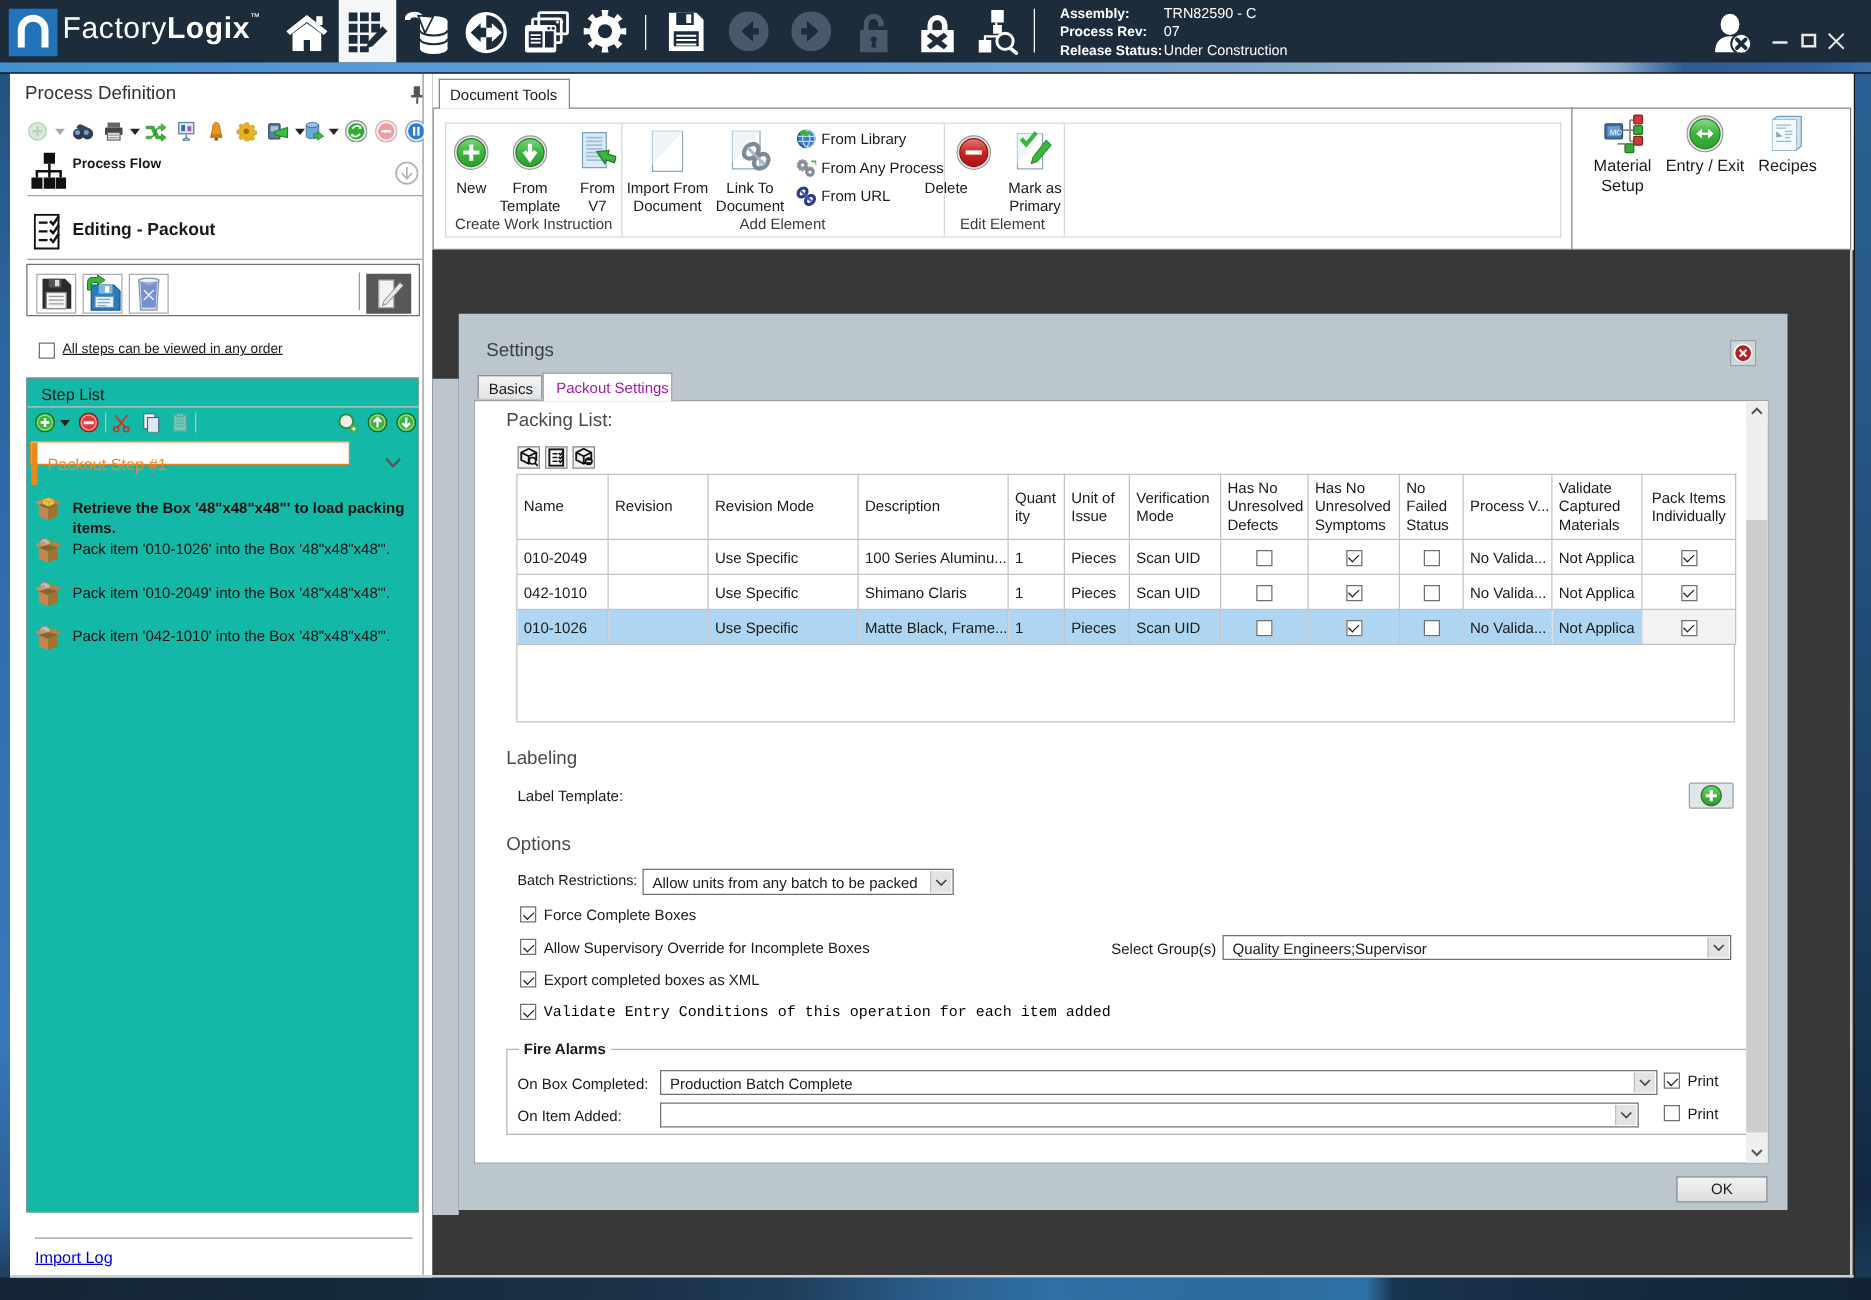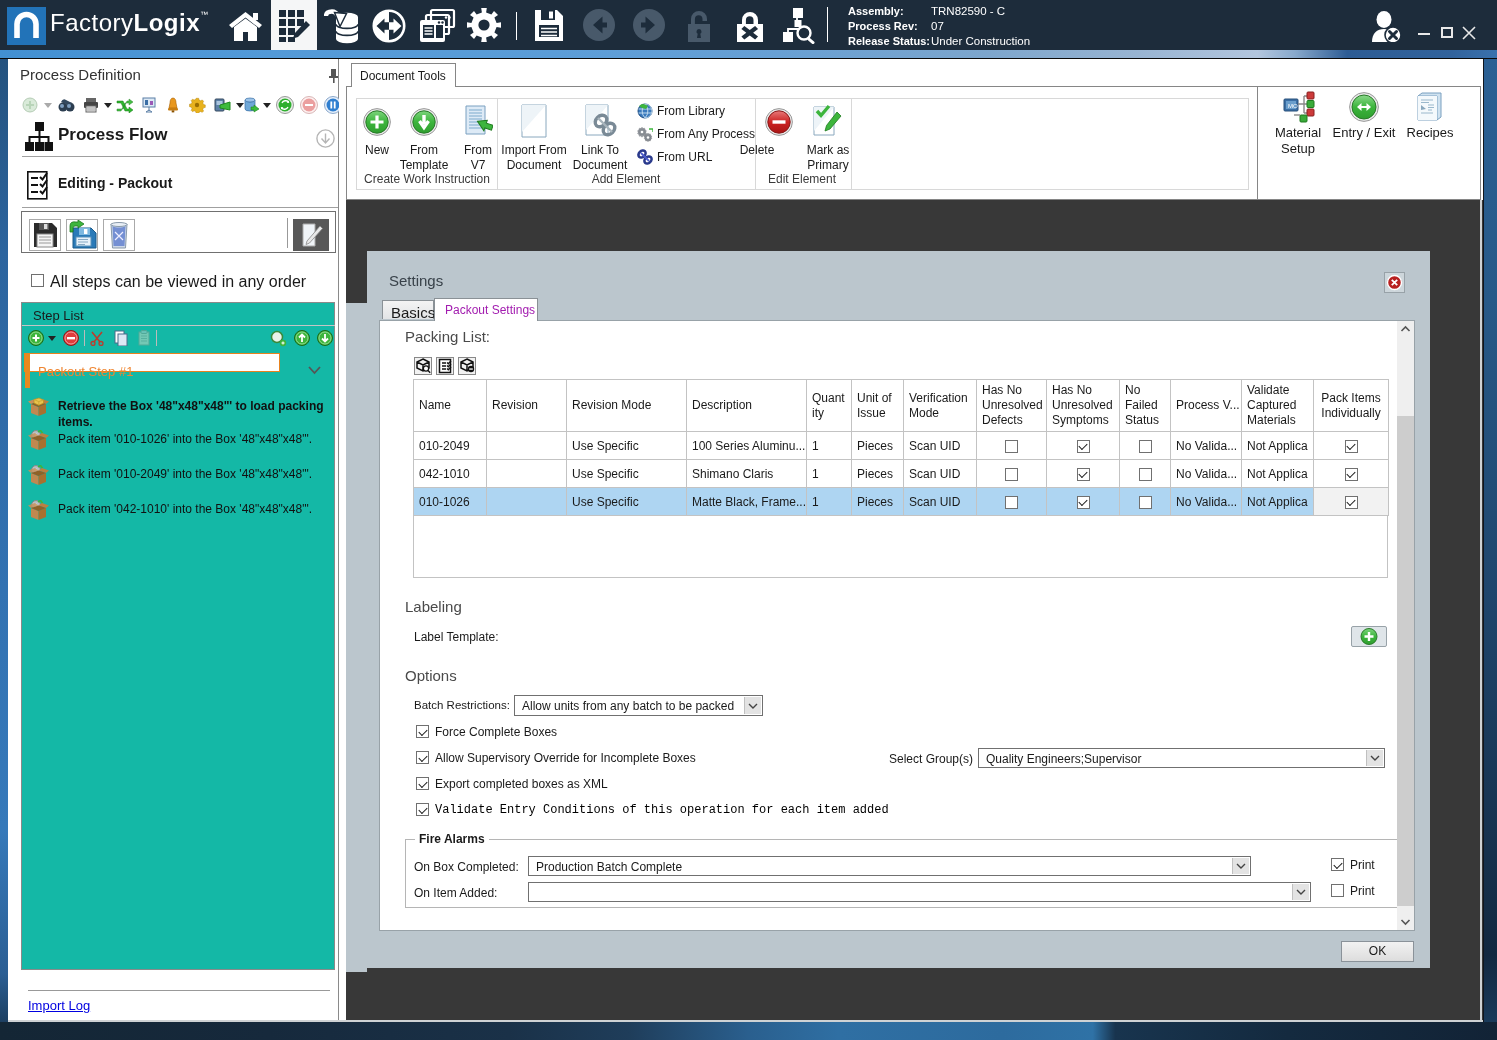--- a/index.html
+++ b/index.html
@@ -270,21 +270,21 @@
 
   <svg class="abs" style="left:17px;top:63px;" width="28" height="30" viewBox="0 0 28 30">
     <g fill="#111">
         <rect x="10" y="0" width="9" height="9"></rect>
         <rect x="0" y="20" width="9" height="9"></rect>
         <rect x="10" y="20" width="9" height="9"></rect>
         <rect x="19.5" y="20" width="8.5" height="9"></rect>
       </g>
     <path d="M14.5 9 v6 M4.5 20 v-5 h19 v5 M14.5 15 v5" stroke="#111" stroke-width="2" fill="none"></path>
   </svg>
-  <div class="abs" style="left:50px;top:66px;font-size:17px;font-weight:700;color:#1a1a1a;">Process Flow</div>
+  <div class="abs" style="left:50px;top:66px;font-size:11px;font-weight:700;color:#1a1a1a;">Process Flow</div>
   <svg class="abs" style="left:308px;top:70px;" width="19" height="19" viewBox="0 0 19 19">
       <circle cx="9.5" cy="9.5" r="8.6" fill="none" stroke="#b5b5b5" stroke-width="1.4"></circle>
       <path d="M9.5 4.5 v9 M5.5 9.5 l4 4.5 4-4.5" fill="none" stroke="#b5b5b5" stroke-width="1.4"></path>
     </svg>
   <div class="abs" style="left:14px;top:97px;width:316px;height:1px;background:#a0a0a0;"></div>
 
   <svg class="abs" style="left:19px;top:112px;" width="25" height="30" viewBox="0 0 25 30">
     <rect x="0.8" y="0.8" width="19" height="27" fill="#fff" stroke="#111" stroke-width="1.6"></rect>
     <g stroke="#111" stroke-width="1.8">
         <path d="M4 7 h7 M4 14 h7 M4 21 h7"></path>
@@ -330,21 +330,21 @@
     <div class="abs" style="left:265px;top:6px;width:1px;height:30px;background:#999;"></div>
     <div class="abs" style="left:271px;top:7px;width:36px;height:32px;background:#585858;">
       <svg width="36" height="32" viewBox="0 0 36 32">
           <path d="M10 5 H22 V27 H10 Z" fill="#f0f4f8" stroke="#aaa"></path>
           <path d="M14 22 L27 7 29.5 9.5 16.5 24 13 25.5 Z" fill="#e8e8e8" stroke="#888" stroke-width="0.8"></path>
         </svg>
     </div>
   </div>
 
   <div class="abs" style="left:23px;top:215px;width:13px;height:13px;border:1px solid #707070;background:#fff;"></div>
-  <div class="abs" style="left:42px;top:214px;font-size:16px;color:#1a1a1a;">All steps can be viewed in any order</div>
+  <div class="abs" style="left:42px;top:214px;font-size:11px;color:#1a1a1a;text-decoration:underline;">All steps can be viewed in any order</div>
 
   <div class="abs" style="left:13px;top:243px;width:314px;height:668px;border:1px solid #8a8a8a;background:#14b8a6;">
     <div class="abs" style="left:11px;top:5px;font-size:13px;color:#1a1a1a;">Step List</div>
     <div class="abs" style="left:0;top:22px;width:313px;height:1px;background:#c5c5c5;"></div>
     <svg class="abs" style="left:6px;top:27px;" width="16" height="16" viewBox="0 0 16 16">
         <circle cx="8" cy="8" r="7.5" fill="#3db53d" stroke="#1a6a1a"></circle>
         <circle cx="8" cy="8" r="6" fill="none" stroke="#8fd88f"></circle>
         <path d="M8 4.5v7M4.5 8h7" stroke="#fff" stroke-width="2"></path>
       </svg>
     <div class="abs" style="left:26px;top:33px;width:0;height:0;border-left:4px solid transparent;border-right:4px solid transparent;border-top:5px solid #222;"></div>
@@ -597,21 +597,21 @@
   <div class="abs" id="backpanel"></div>
   <div class="abs" id="dialog">
     <div class="abs" style="left:22px;top:21px;font-size:15px;color:#39424a;">Settings</div>
     <div class="abs" style="left:1017px;top:21px;width:21px;height:21px;border:1px solid #98a2a8;background:#cdd6db;">
       <svg width="19" height="19" viewBox="0 0 19 19">
           <circle cx="9.5" cy="9.5" r="7" fill="#b82020" stroke="#fff" stroke-width="1.4"></circle>
           <path d="M6.8 6.8 l5.4 5.4 M12.2 6.8 l-5.4 5.4" stroke="#fff" stroke-width="1.8"></path>
         </svg>
     </div>
     <div class="abs" style="left:15px;top:49px;width:52px;height:19px;border:1px solid #8a9196;border-bottom:none;background:linear-gradient(#f4f4f4,#e2e4e6);"></div>
-    <div class="abs" style="left:24px;top:53px;font-size:15px;color:#1a1a1a;">Basics</div>
+    <div class="abs" style="left:24px;top:53px;font-size:12px;color:#1a1a1a;">Basics</div>
     <div class="abs" style="left:67px;top:47px;width:104px;height:23px;border:1px solid #8a9196;border-bottom:none;background:#fff;z-index:3;"></div>
     <div class="abs" style="left:78px;top:52px;font-size:12px;color:#a21caf;z-index:4;">Packout Settings</div>
     <div class="abs" id="dwhite" style="left:12px;top:69px;width:1036px;height:611px;background:#fff;border:1px solid #98a2a8;">
       <div class="abs" style="left:25px;top:7px;font-size:15px;color:#4a4a4a;">Packing List:</div>
       <div class="abs" style="left:34px;top:36px;width:18px;height:18px;border:1px solid #888;background:#f2f2f2;">
         <svg width="16" height="16" viewBox="0 0 16 16">
             <path d="M8 1 L14 4 V10 L8 13 2 10 V4 Z M2 4 L8 7 14 4 M8 7 V13" fill="none" stroke="#111" stroke-width="1.5"></path>
             <circle cx="11" cy="10.5" r="2.6" fill="#fff" stroke="#111" stroke-width="1.2"></circle>
             <path d="M13 12.5 l2.2 2.2" stroke="#111" stroke-width="1.4"></path>
           </svg>
@@ -746,21 +746,21 @@
             <svg width="10" height="6" viewBox="0 0 10 6">
               <path d="M1 1 L5 5 9 1" fill="none" stroke="#444" stroke-width="1.4"></path>
             </svg>
           </span>
         </div>
 
       <fieldset class="abs" id="falarm">
           <legend>Fire Alarms</legend>
         </fieldset>
       <div class="abs" style="left:34px;top:539px;font-size:12px;color:#1a1a1a;">On Box Completed:</div>
-      <div class="abs combo" style="left:148px;top:535px;width:723px;height:20px;padding-left:28px;">
+      <div class="abs combo" style="left:148px;top:535px;width:798px;height:20px;padding-left:28px;">
           <span class="cbtxt">Production Batch Complete</span>
           <span class="cbtn">
             <svg width="10" height="6" viewBox="0 0 10 6">
               <path d="M1 1 L5 5 9 1" fill="none" stroke="#444" stroke-width="1.4"></path>
             </svg>
           </span>
         </div>
       <span class="ck c abs" style="left:951px;top:537px;"></span>
       <div class="abs" style="left:970px;top:537px;font-size:12px;color:#1a1a1a;">Print</div>
       <div class="abs" style="left:34px;top:565px;font-size:12px;color:#1a1a1a;">On Item Added:</div>

